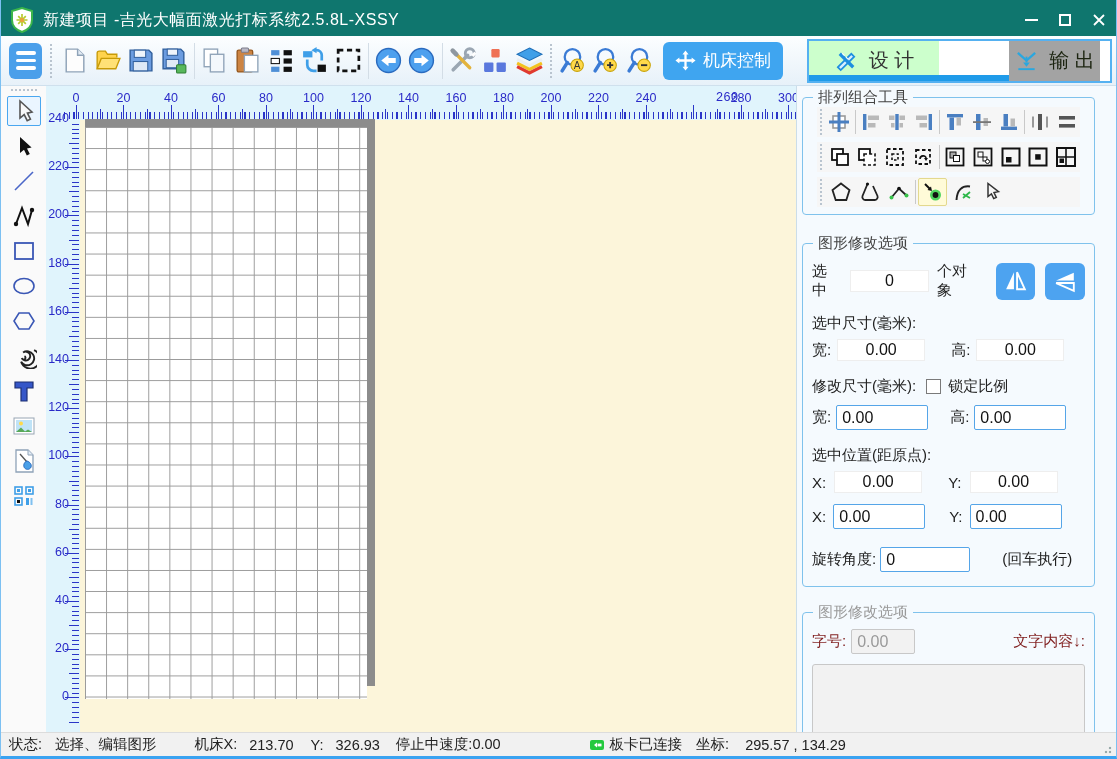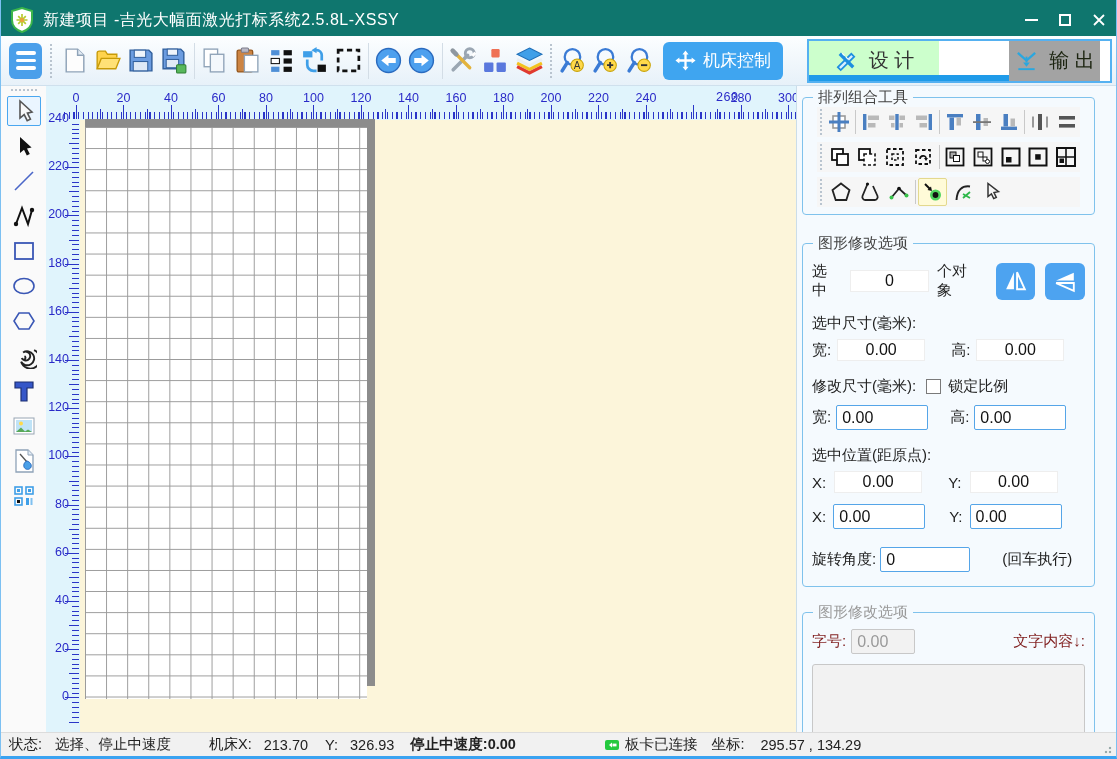--- a/index.html
+++ b/index.html
@@ -703,26 +703,26 @@
           <input class="fld disabled" style="width: 64px; margin-left: 5px;" disabled="" value="0.00">
           <span class="tx-label" style="margin-left:auto;">文字内容↓:</span>
         </div>
         <textarea class="txtarea" disabled="" style=""></textarea>
       </div>
     </div>
   </div>
 
   <div class="statusbar">
     <span class="sp" style="margin-left:8px;">状态:</span>
-    <span class="sp" style="margin-left:13px;">选择、停止中速度</span>
+    <span class="sp" style="margin-left:13px;">选择、编辑图形</span>
     <span class="sp" style="margin-left:38px;">机床X:</span>
     <span class="sp" style="margin-left:12px;">213.70</span>
     <span class="sp" style="margin-left:17px;">Y:</span>
     <span class="sp" style="margin-left:12px;">326.93</span>
-    <span class="sp" style="margin-left:16px;font-weight:bold;">停止中速度:0.00</span>
+    <span class="sp" style="margin-left:16px;">停止中速度:0.00</span>
     <span class="sp" style="margin-left:88px; display:inline-flex; align-items:center; gap:5px;">
       <svg width="16" height="16" viewBox="0 0 16 16">
           <rect x="1" y="3" width="14" height="10" rx="2" fill="#23c93e"></rect>
           <path d="M5 8l3-2.5v5z" fill="#fff"></path>
           <rect x="8.5" y="6.6" width="4" height="2.8" fill="#fff"></rect>
         </svg>
       <span>板卡已连接</span>
     </span>
     <span class="sp" style="margin-left:14px;">坐标:</span>
     <span class="sp" style="margin-left:16px;">295.57 , 134.29</span>

